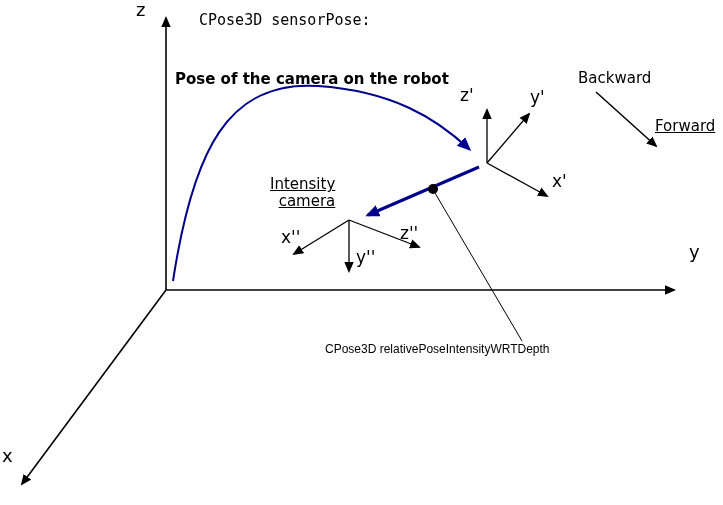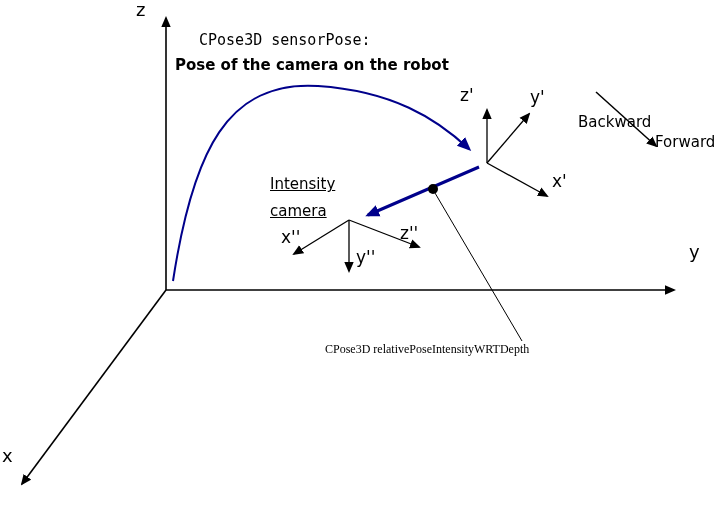--- a/index.html
+++ b/index.html
@@ -5,23 +5,23 @@
   :root { --background:#ffffff; --line:#000000; --accent:#00008b; }
   * { margin:0; padding:0; box-sizing:border-box; }
   html,body { background:#fff; }
   body { font-family:"DejaVu Sans", sans-serif; }
   .canvas { position:relative; width:723px; height:505px; background:var(--background); overflow:hidden; }
   .canvas > svg { position:absolute; left:0; top:0; }
   .lbl { position:absolute; color:var(--line); white-space:nowrap; line-height:1.15; }
   .axis-lbl { font-size:18px; }
   .frame-lbl { font-size:17px; }
   .txt { font-size:15px; }
-  .bold { font-weight:bold; }
+  .bold { font-weight:bold;margin-top:14px; }
   .mono { font-family:"DejaVu Sans Mono","Liberation Mono",monospace; font-size:15px; }
-  .mono-small { font-family:Liberation Serif, serif; font-size:12px;text-align:center; }
+  .mono-small { font-family:Liberation Sans, sans-serif; font-size:12px;text-align:center; }
   .stroke-line { stroke:var(--line); fill:none; }
   .stroke-accent { stroke:var(--accent); fill:none; }
   .fill-line { fill:var(--line); stroke:none; }
   .fill-accent { fill:var(--accent); stroke:none; }
 </style>
 </head>
 <body>
 
 <div class="canvas">
 
@@ -54,33 +54,33 @@
     <path d="M349,220 L349,271" class="stroke-line" stroke-width="1.3" marker-end="url(#mk-line)"></path>
     <path d="M349,220 L419,247" class="stroke-line" stroke-width="1.3" marker-end="url(#mk-line)"></path>
 
     <path d="M596,92 L656,146" class="stroke-line" stroke-width="1.5" marker-end="url(#mk-line)"></path>
   </svg>
 
   <span class="lbl axis-lbl" style="left:136px; top:0px;">z</span>
   <span class="lbl axis-lbl" style="left:689px; top:242px;">y</span>
   <span class="lbl axis-lbl" style="left:2px; top:446px;">x</span>
 
-  <span class="lbl mono" style="left:199px; top:32px;">CPose3D sensorPose:</span>
+  <span class="lbl mono" style="left:199px; top:12px;">CPose3D sensorPose:</span>
   <span class="lbl txt bold" style="left:175px; top:57px;">Pose of the camera on the robot</span>
 
-  <span class="lbl txt" style="left:578px; top:70px;margin-top:44px;">Backward</span>
-  <span class="lbl txt" style="left:655px; top:134px;">Forward</span>
+  <span class="lbl txt" style="left:578px; top:70px;">Backward</span>
+  <span class="lbl txt" style="left:655px; top:118px;text-decoration:underline;">Forward</span>
 
   <span class="lbl frame-lbl" style="left:460px; top:86px;">z'</span>
   <span class="lbl frame-lbl" style="left:530px; top:88px;">y'</span>
   <span class="lbl frame-lbl" style="left:552px; top:172px;">x'</span>
 
   <div class="lbl txt" style="left:270px; top:176px;text-decoration:underline;">
     <span style="display:block;">Intensity</span>
-    <span style="display:block; margin-top:10px;">camera</span>
+    <span style="display:block; text-align:right;">camera</span>
   </div>
   <span class="lbl frame-lbl" style="left:281px; top:228px;">x''</span>
   <span class="lbl frame-lbl" style="left:356px; top:248px;">y''</span>
   <span class="lbl frame-lbl" style="left:400px; top:224px;">z''</span>
 
   <span class="lbl mono-small" style="left:325px; top:343px;">CPose3D relativePoseIntensityWRTDepth</span>
 
 </div>
 
 </body></html>

